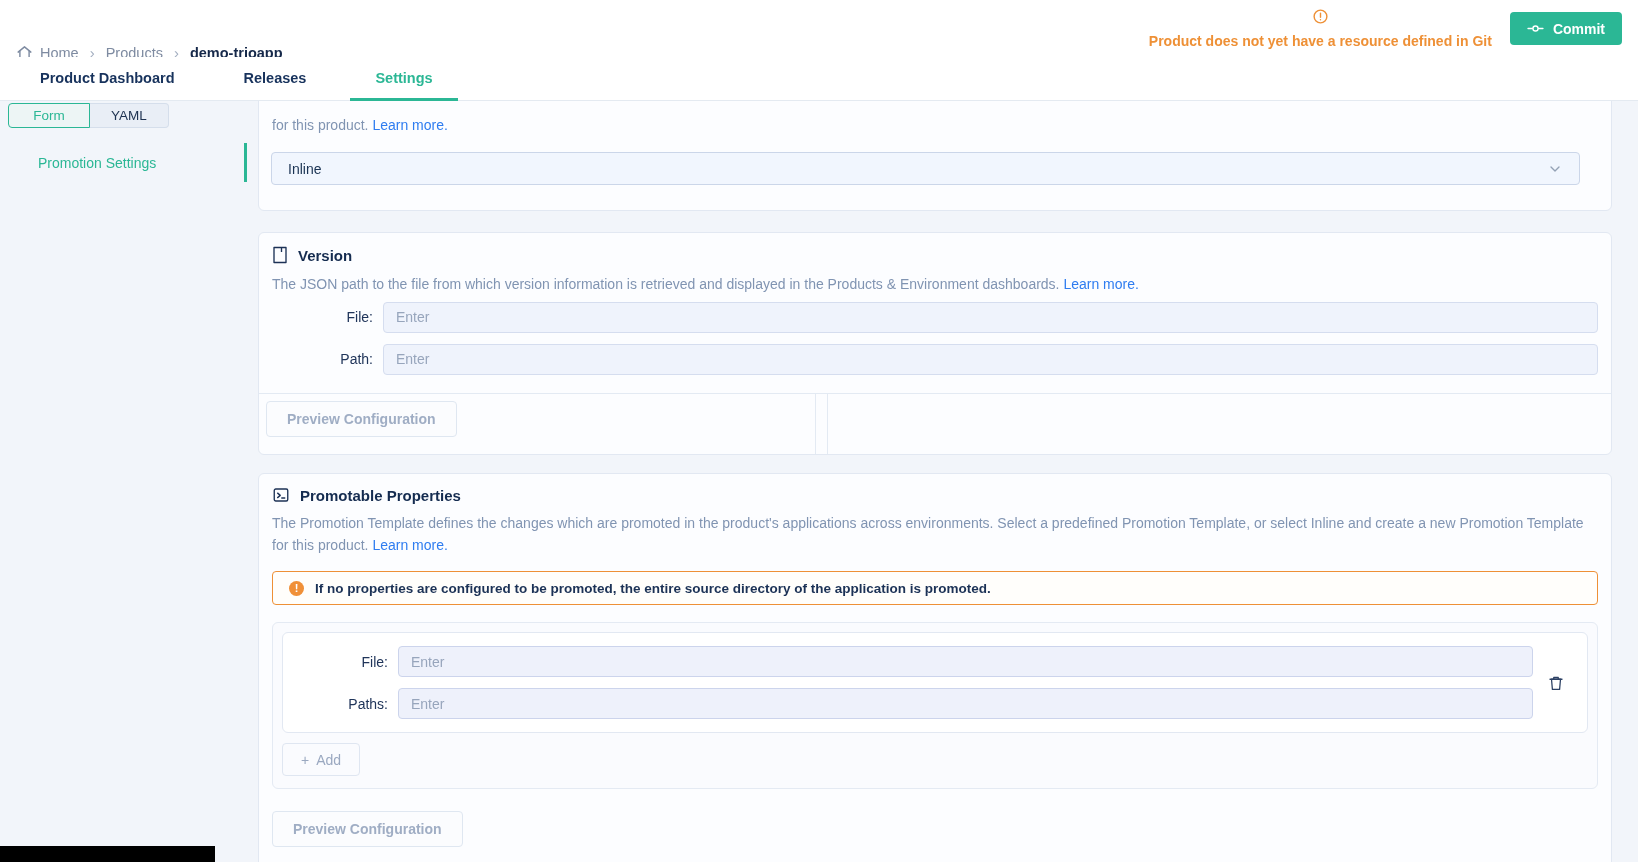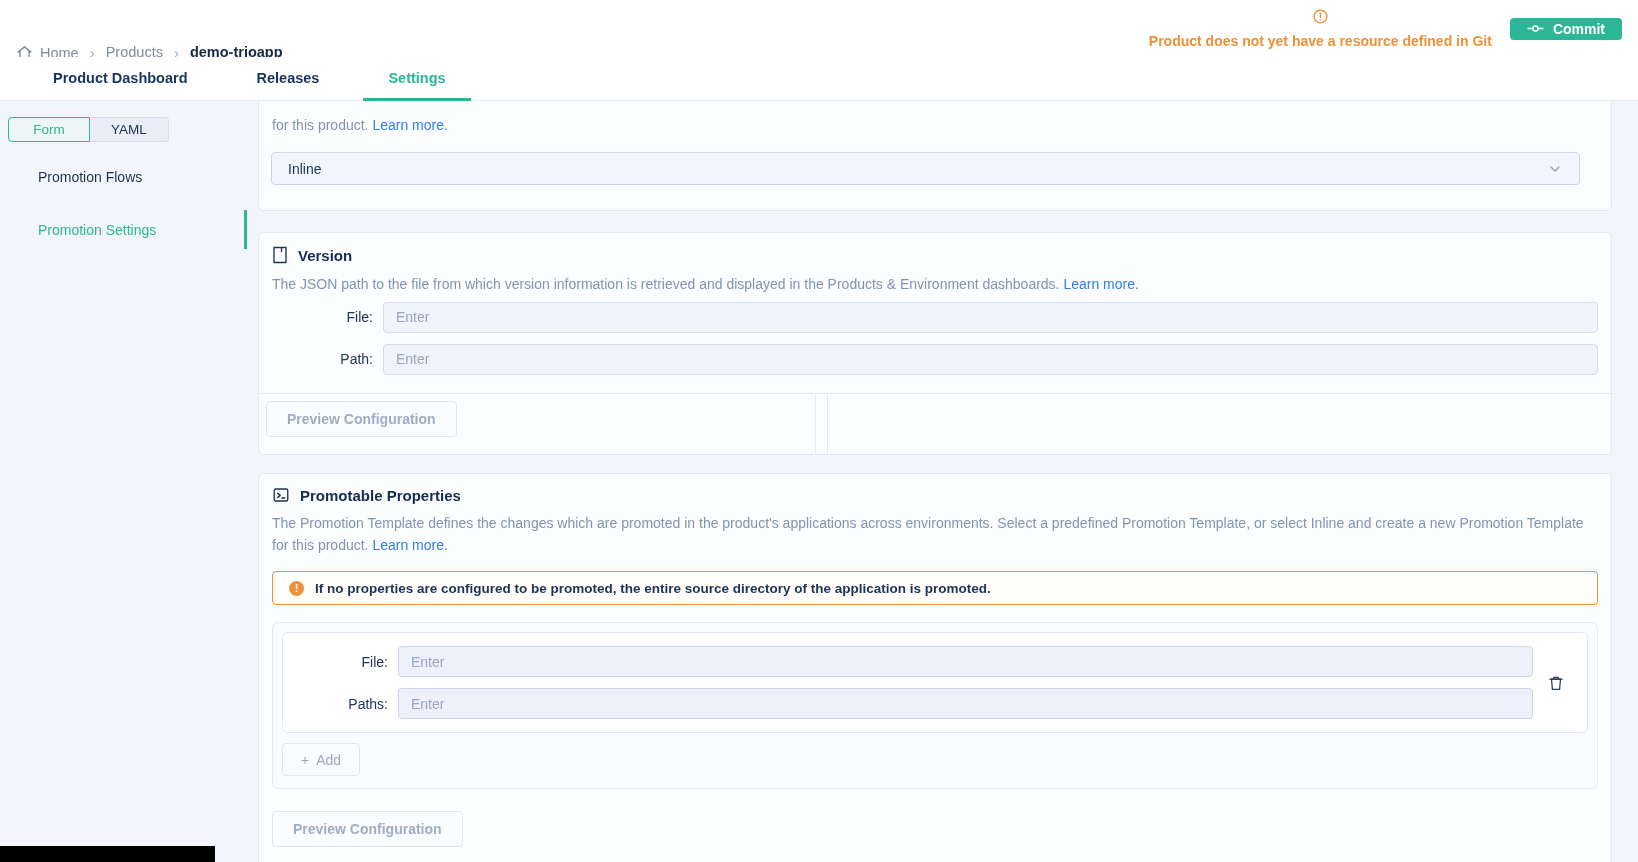--- a/index.html
+++ b/index.html
@@ -7,44 +7,44 @@
   .frame {
     position:relative; width:1638px; height:862px; overflow:hidden;
     background:#f2f5fa; font-family:"Liberation Sans", sans-serif;
     color:#1d3150;
   }
   
   .topbar {
     position:absolute; top:0; left:0; right:0; height:57px;
     background:#ffffff; display:flex; align-items:center; padding:0 16px;
   }
-  .breadcrumb { display:flex; align-items:flex-start; font-size:14.5px; color:#7e8ba1;margin-top:48px; }
+  .breadcrumb { display:flex; align-items:center; font-size:14.5px; color:#7e8ba1;margin-top:48px; }
   .crumb { display:flex; align-items:center; gap:7px; cursor:pointer; }
   .crumb-sep { margin:0 11px; color:#a3aec0; font-size:15px; }
   .crumb-current { color:#16294a; font-weight:bold; }
   .topbar-right { margin-left:auto; display:flex; align-items:center; gap:18px; }
   .git-warning { display:flex; align-items:center; gap:8px; color:#ee9036; font-size:14px; font-weight:bold;flex-direction:column; }
   .commit-btn {
-    display:flex; align-items:center; gap:9px; height:22px; padding:0 17px;
+    display:flex; align-items:center; gap:9px; height:33px; padding:0 17px;
     background:#2bb795; border:none; border-radius:4px; color:#fff;
     font-size:14px; font-weight:bold; cursor:pointer; font-family:inherit;
   }
   
   .tabbar {
     position:absolute; top:57px; left:0; right:0; height:44px; background:#fff;
-    border-bottom:1px solid #e4eaf1; display:flex; padding-left:28px;
+    border-bottom:1px solid #e4eaf1; display:flex; padding-left:15px;
   }
   .tab {
     display:flex; align-items:center; padding:0 25px; margin-right:19px;
     font-size:14.5px; font-weight:bold; color:#17325c; cursor:pointer;
     border-bottom:3px solid transparent; margin-bottom:-1px;
   }
   .tab.active { color:#2bb795; border-bottom-color:#2bb795; }
   
-  .sidebar { position:absolute; top:101px; left:0; width:247px; bottom:0; }
+  .sidebar { position:absolute; top:87px; left:0; width:247px; bottom:0; }
   .view-toggle { display:flex; margin:16px 0 0 8px; height:25px; }
   .view-toggle .seg {
     display:flex; align-items:center; justify-content:center; font-size:13.5px;
     cursor:pointer; font-family:inherit;
   }
   .seg-form {
     width:82px; background:#edf5f5; border:1px solid #2bb795; color:#2bb795;
     border-radius:4px 0 0 4px;
   }
   .seg-yaml {
@@ -205,21 +205,20 @@
     <div class="tab">Releases</div>
     <div class="tab active">Settings</div>
   </div>
 
   <div class="sidebar">
     <div class="view-toggle">
       <div class="seg seg-form">Form</div>
       <div class="seg seg-yaml">YAML</div>
     </div>
     <div class="side-menu">
-      <div class="side-item">Promotion Flows</div>
       <div class="side-item active">Promotion Settings</div>
     </div>
   </div>
 
   <div class="main">
 
     <div class="card card-template">
       <div class="tmpl-text desc">
         <span>for this product.</span>
         <a class="link">Learn more.</a>

